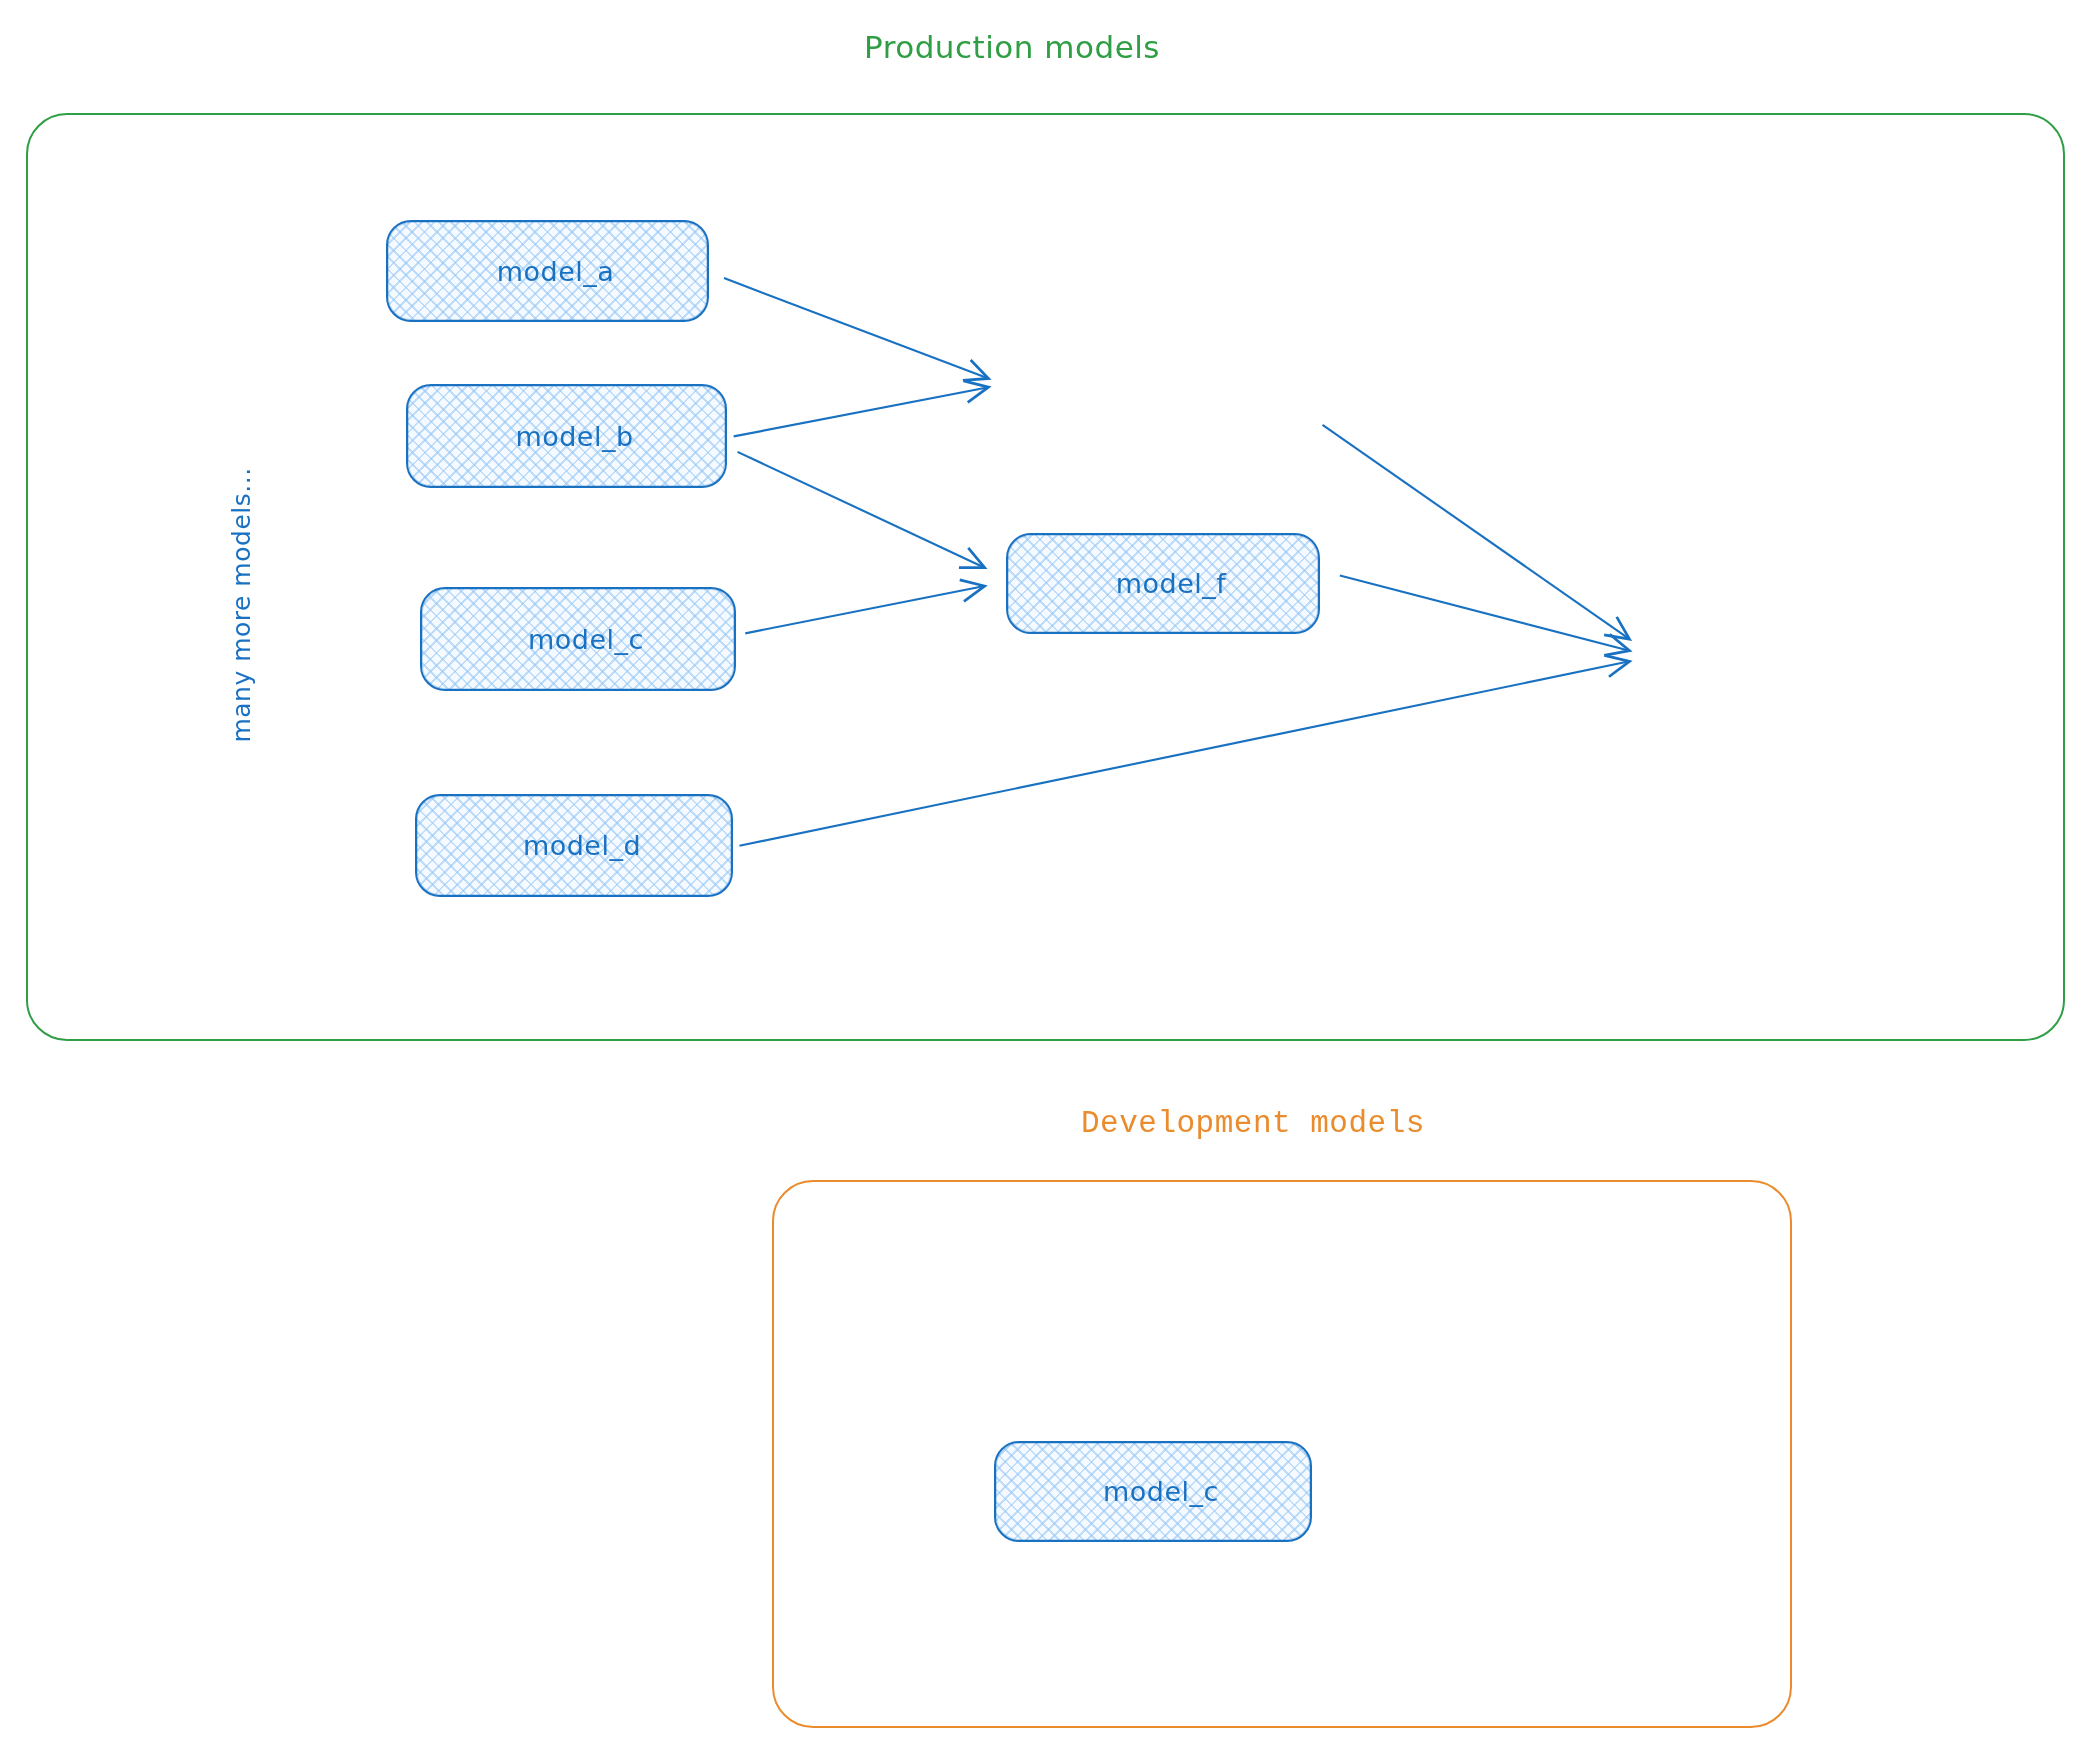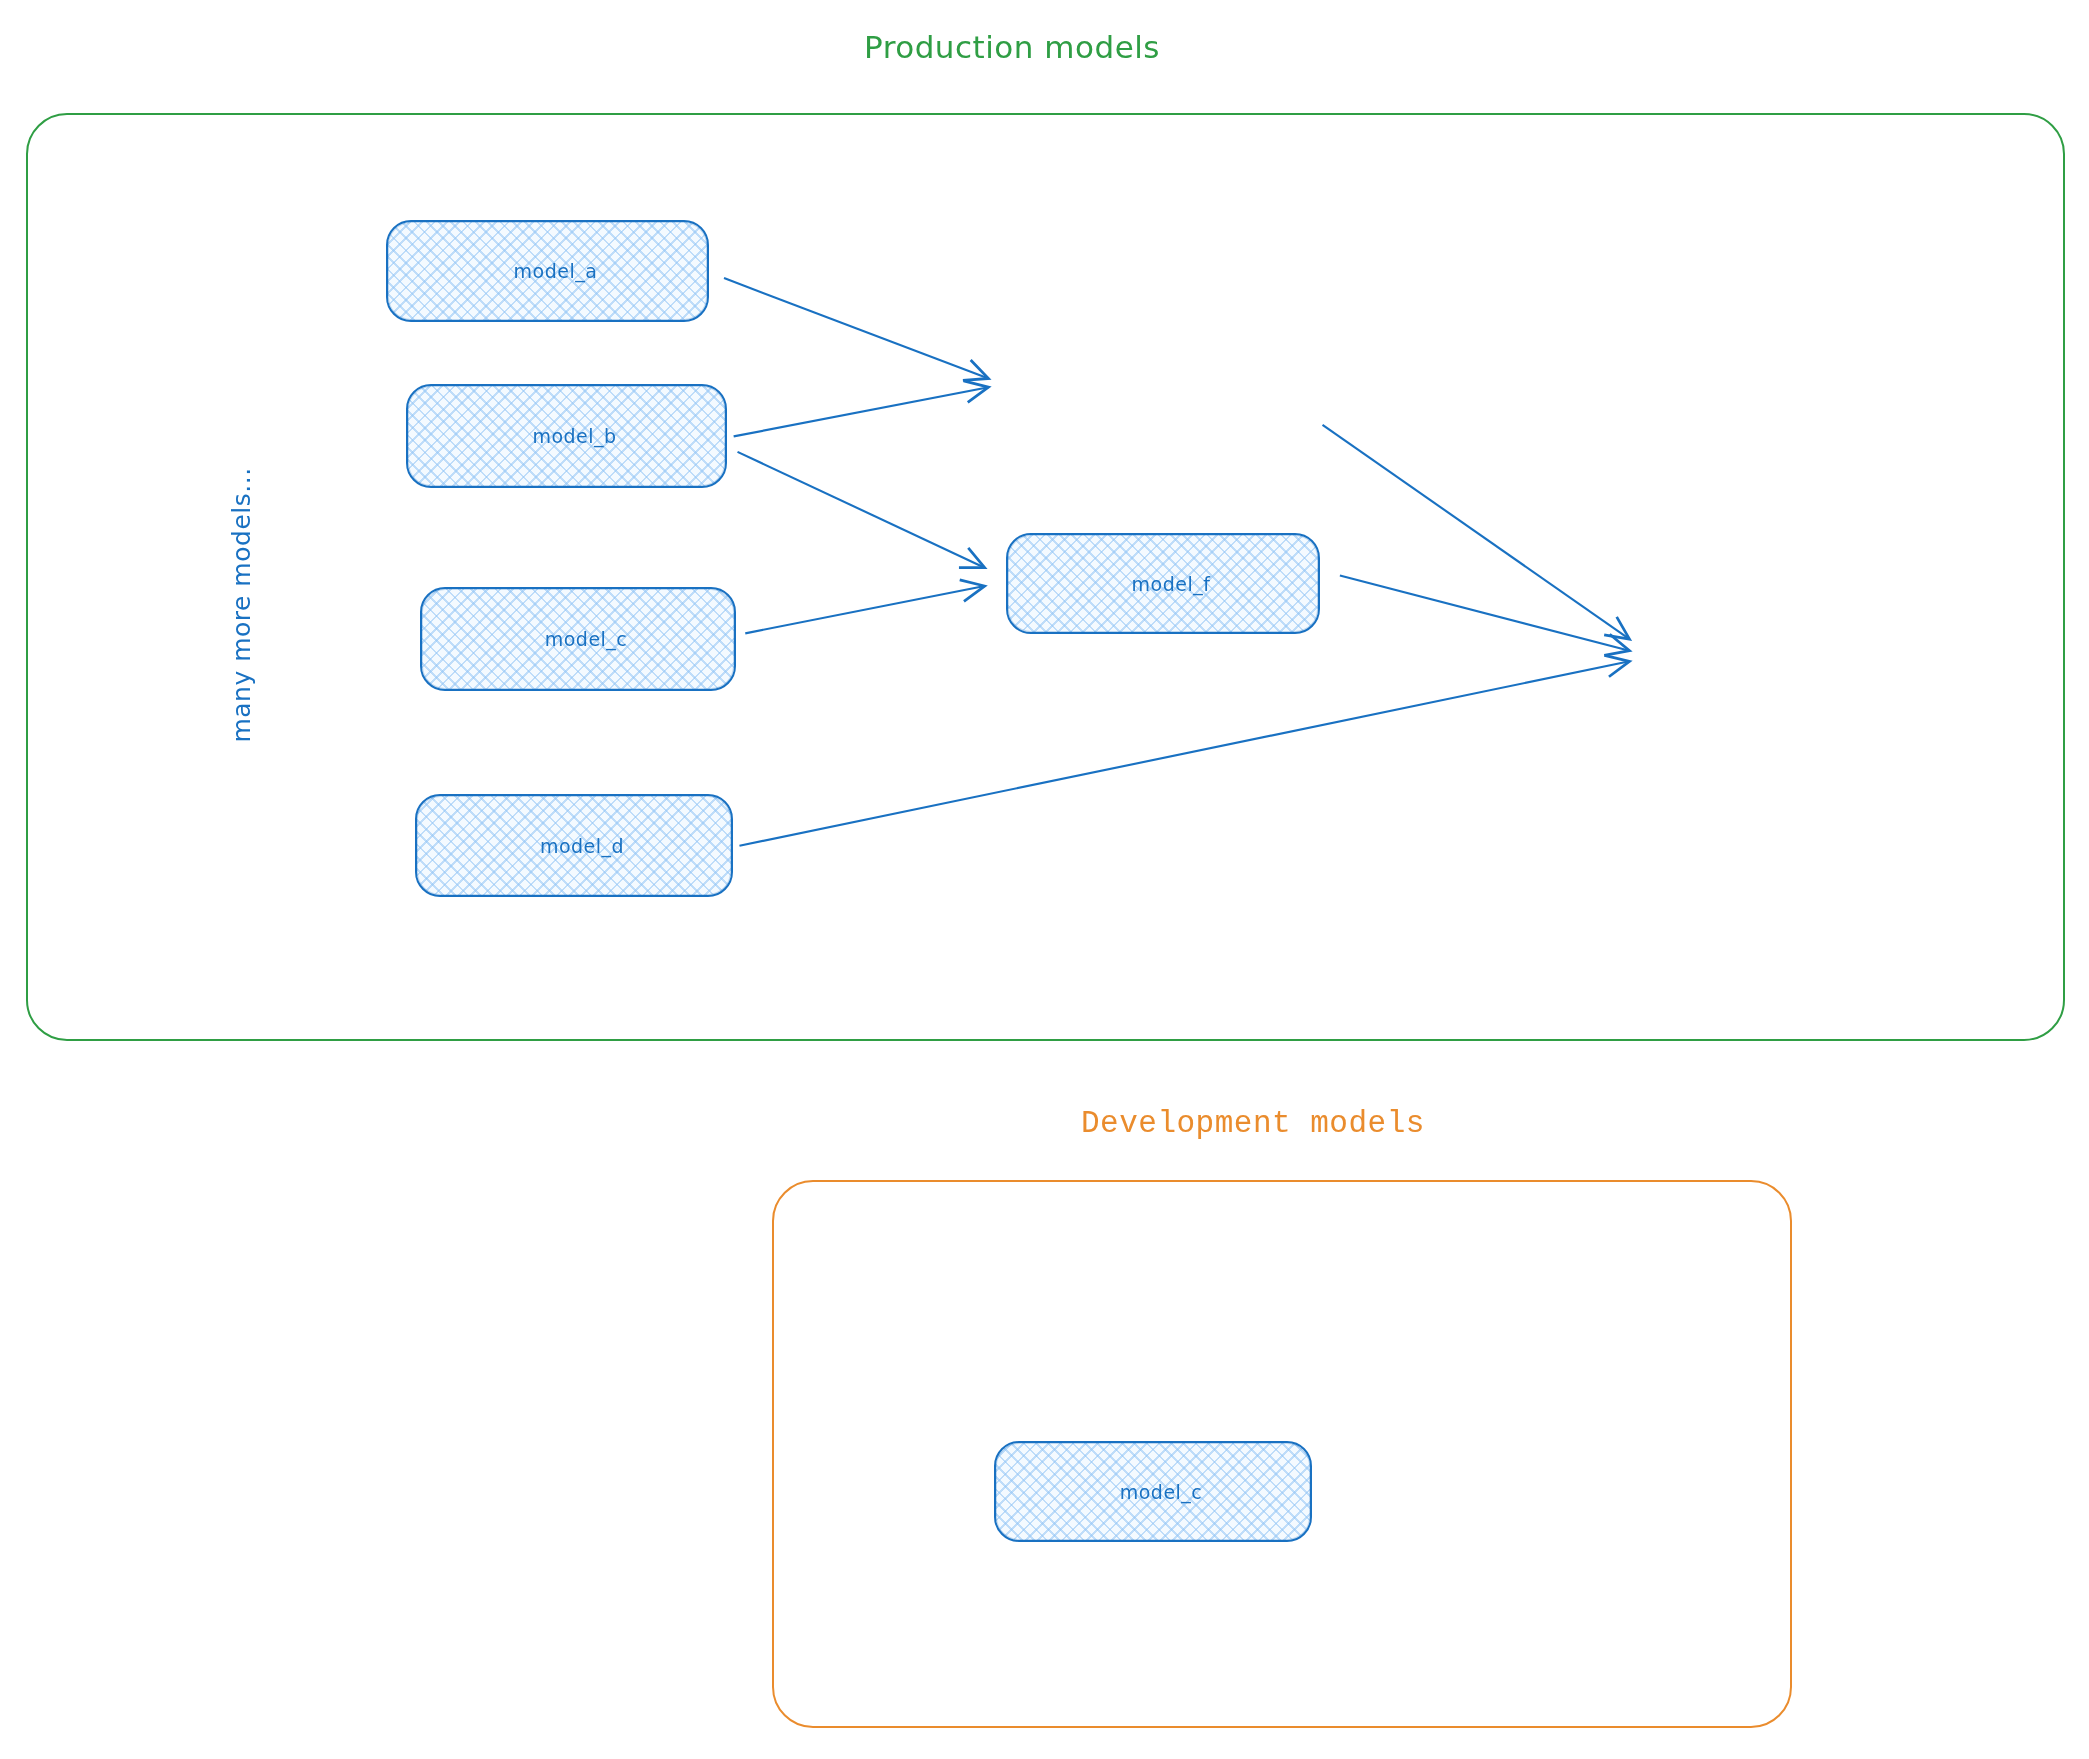--- a/index.html
+++ b/index.html
@@ -20,21 +20,21 @@
     white-space:nowrap;transform:translate(-50%,-50%) rotate(-90deg);letter-spacing:0.5px;}
 
   
   .node{position:absolute;border:2.4px solid #1971c2;border-radius:25px;
     display:flex;align-items:center;justify-content:center;
     background:
       repeating-linear-gradient(45deg,  rgba(147,197,245,0.55) 0 1.9px, transparent 1.9px 8.7px),
       repeating-linear-gradient(-45deg, rgba(147,197,245,0.55) 0 1.9px, transparent 1.9px 8.7px),
       #f4faff;
     box-shadow:inset 0 0 0 1px rgba(25,113,194,.25);}
-  .node-label{color:#1971c2;font-size:19px;letter-spacing:0.5px;margin-left:16px;}
+  .node-label{color:#1971c2;font-size:27px;letter-spacing:0.5px;margin-left:16px;}
 
   .arrows{position:absolute;left:0;top:0;pointer-events:none;}
   .edge{stroke:#1971c2;stroke-width:2.2;fill:none;}
 </style>
 </head>
 <body>
 
 <div class="canvas">
 
   <div class="group-title prod">Production models</div>

